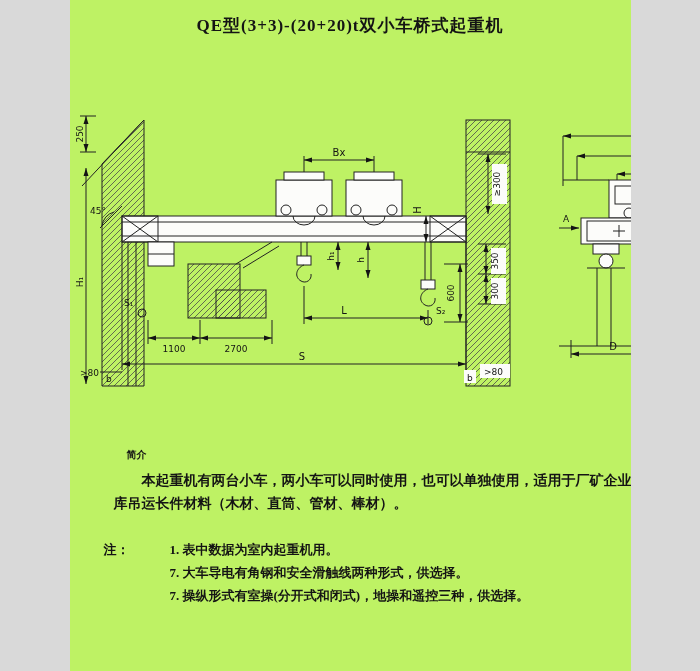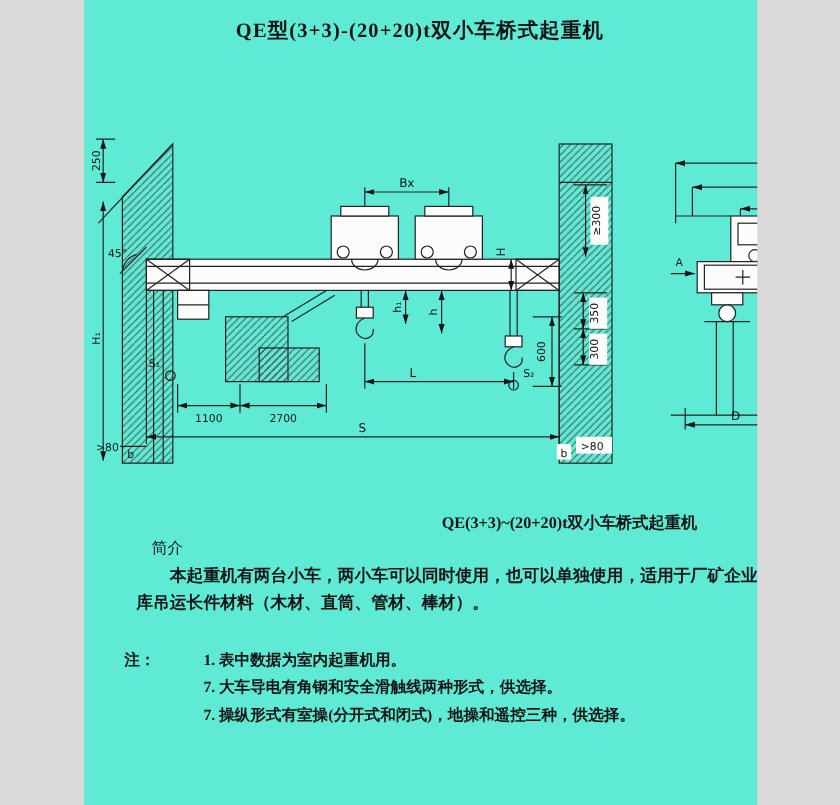--- a/index.html
+++ b/index.html
@@ -1,23 +1,23 @@
 <!DOCTYPE html>
 <html><head>
 <meta charset="utf-8">
 <style>
   html,body{margin:0;padding:0;}
   body{background:#d9d9d9;}
-  .page{position:relative;width:561px;height:671px;margin:0 auto;background:#5eead4;
+  .page{position:relative;width:561px;height:671px;margin:0 auto;background:#bef264;
         font-family:"Liberation Serif","DejaVu Serif",serif;color:#141414;overflow:hidden;}
   .title{position:absolute;top:14px;left:0;width:100%;text-align:center;
          font-size:17px;font-weight:700;letter-spacing:1px;}
   .caption{position:absolute;top:427px;left:250px;width:310px;text-align:center;
            font-size:13.5px;font-weight:700;}
-  .intro-heading{position:absolute;top:448px;left:57px;font-size:13px;font-weight:400;text-align:center;}
+  .intro-heading{position:absolute;top:448px;left:57px;font-size:10px;font-weight:700;text-align:center;}
   .intro-body{position:absolute;top:470px;left:44px;width:616px;font-size:14px;
               line-height:1.62;text-indent:2em;font-weight:600;font-family:Liberation Serif, serif;}
   .notes{position:absolute;top:538px;left:34px;width:630px;display:flex;
          font-size:13px;font-weight:600;}
   .notes-label{flex:0 0 28px;line-height:23px;}
   .note-items div{line-height:23px;margin-left:38px;}
   svg{position:absolute;}
   #front-view{left:6px;top:112px;}
   #side-view{left:487px;top:122px;}
   svg text{font-family:"DejaVu Sans","Liberation Sans",sans-serif;font-size:10px;
@@ -278,21 +278,20 @@
     <text x="102" y="10" text-anchor="middle">B</text>
     <text x="102" y="30" text-anchor="middle">K</text>
     <text x="102" y="48" text-anchor="middle">Lx</text>
     <text x="6" y="100" class="sm">A</text>
     <text x="192" y="96" text-anchor="middle" transform="rotate(-90 192 96)">H</text>
     <text x="112" y="206" text-anchor="middle" class="sm">±C</text>
     <text x="56" y="228" text-anchor="middle">D</text>
     <text x="152" y="228" text-anchor="middle" class="sm">2100</text>
   </svg>
 
-  <div class="caption">QE(3+3)~(20+20)t双小车桥式起重机</div>
 
   <div class="intro-heading">简介</div>
   <div class="intro-body">本起重机有两台小车，两小车可以同时使用，也可以单独使用，适用于厂矿企业的车间或露天仓库吊运长件材料（木材、直筒、管材、棒材）。</div>
 
   <div class="notes">
     <span class="notes-label">注：</span>
     <div class="note-items">
       <div>1. 表中数据为室内起重机用。</div>
       <div>7. 大车导电有角钢和安全滑触线两种形式，供选择。</div>
       <div>7. 操纵形式有室操(分开式和闭式)，地操和遥控三种，供选择。</div>

